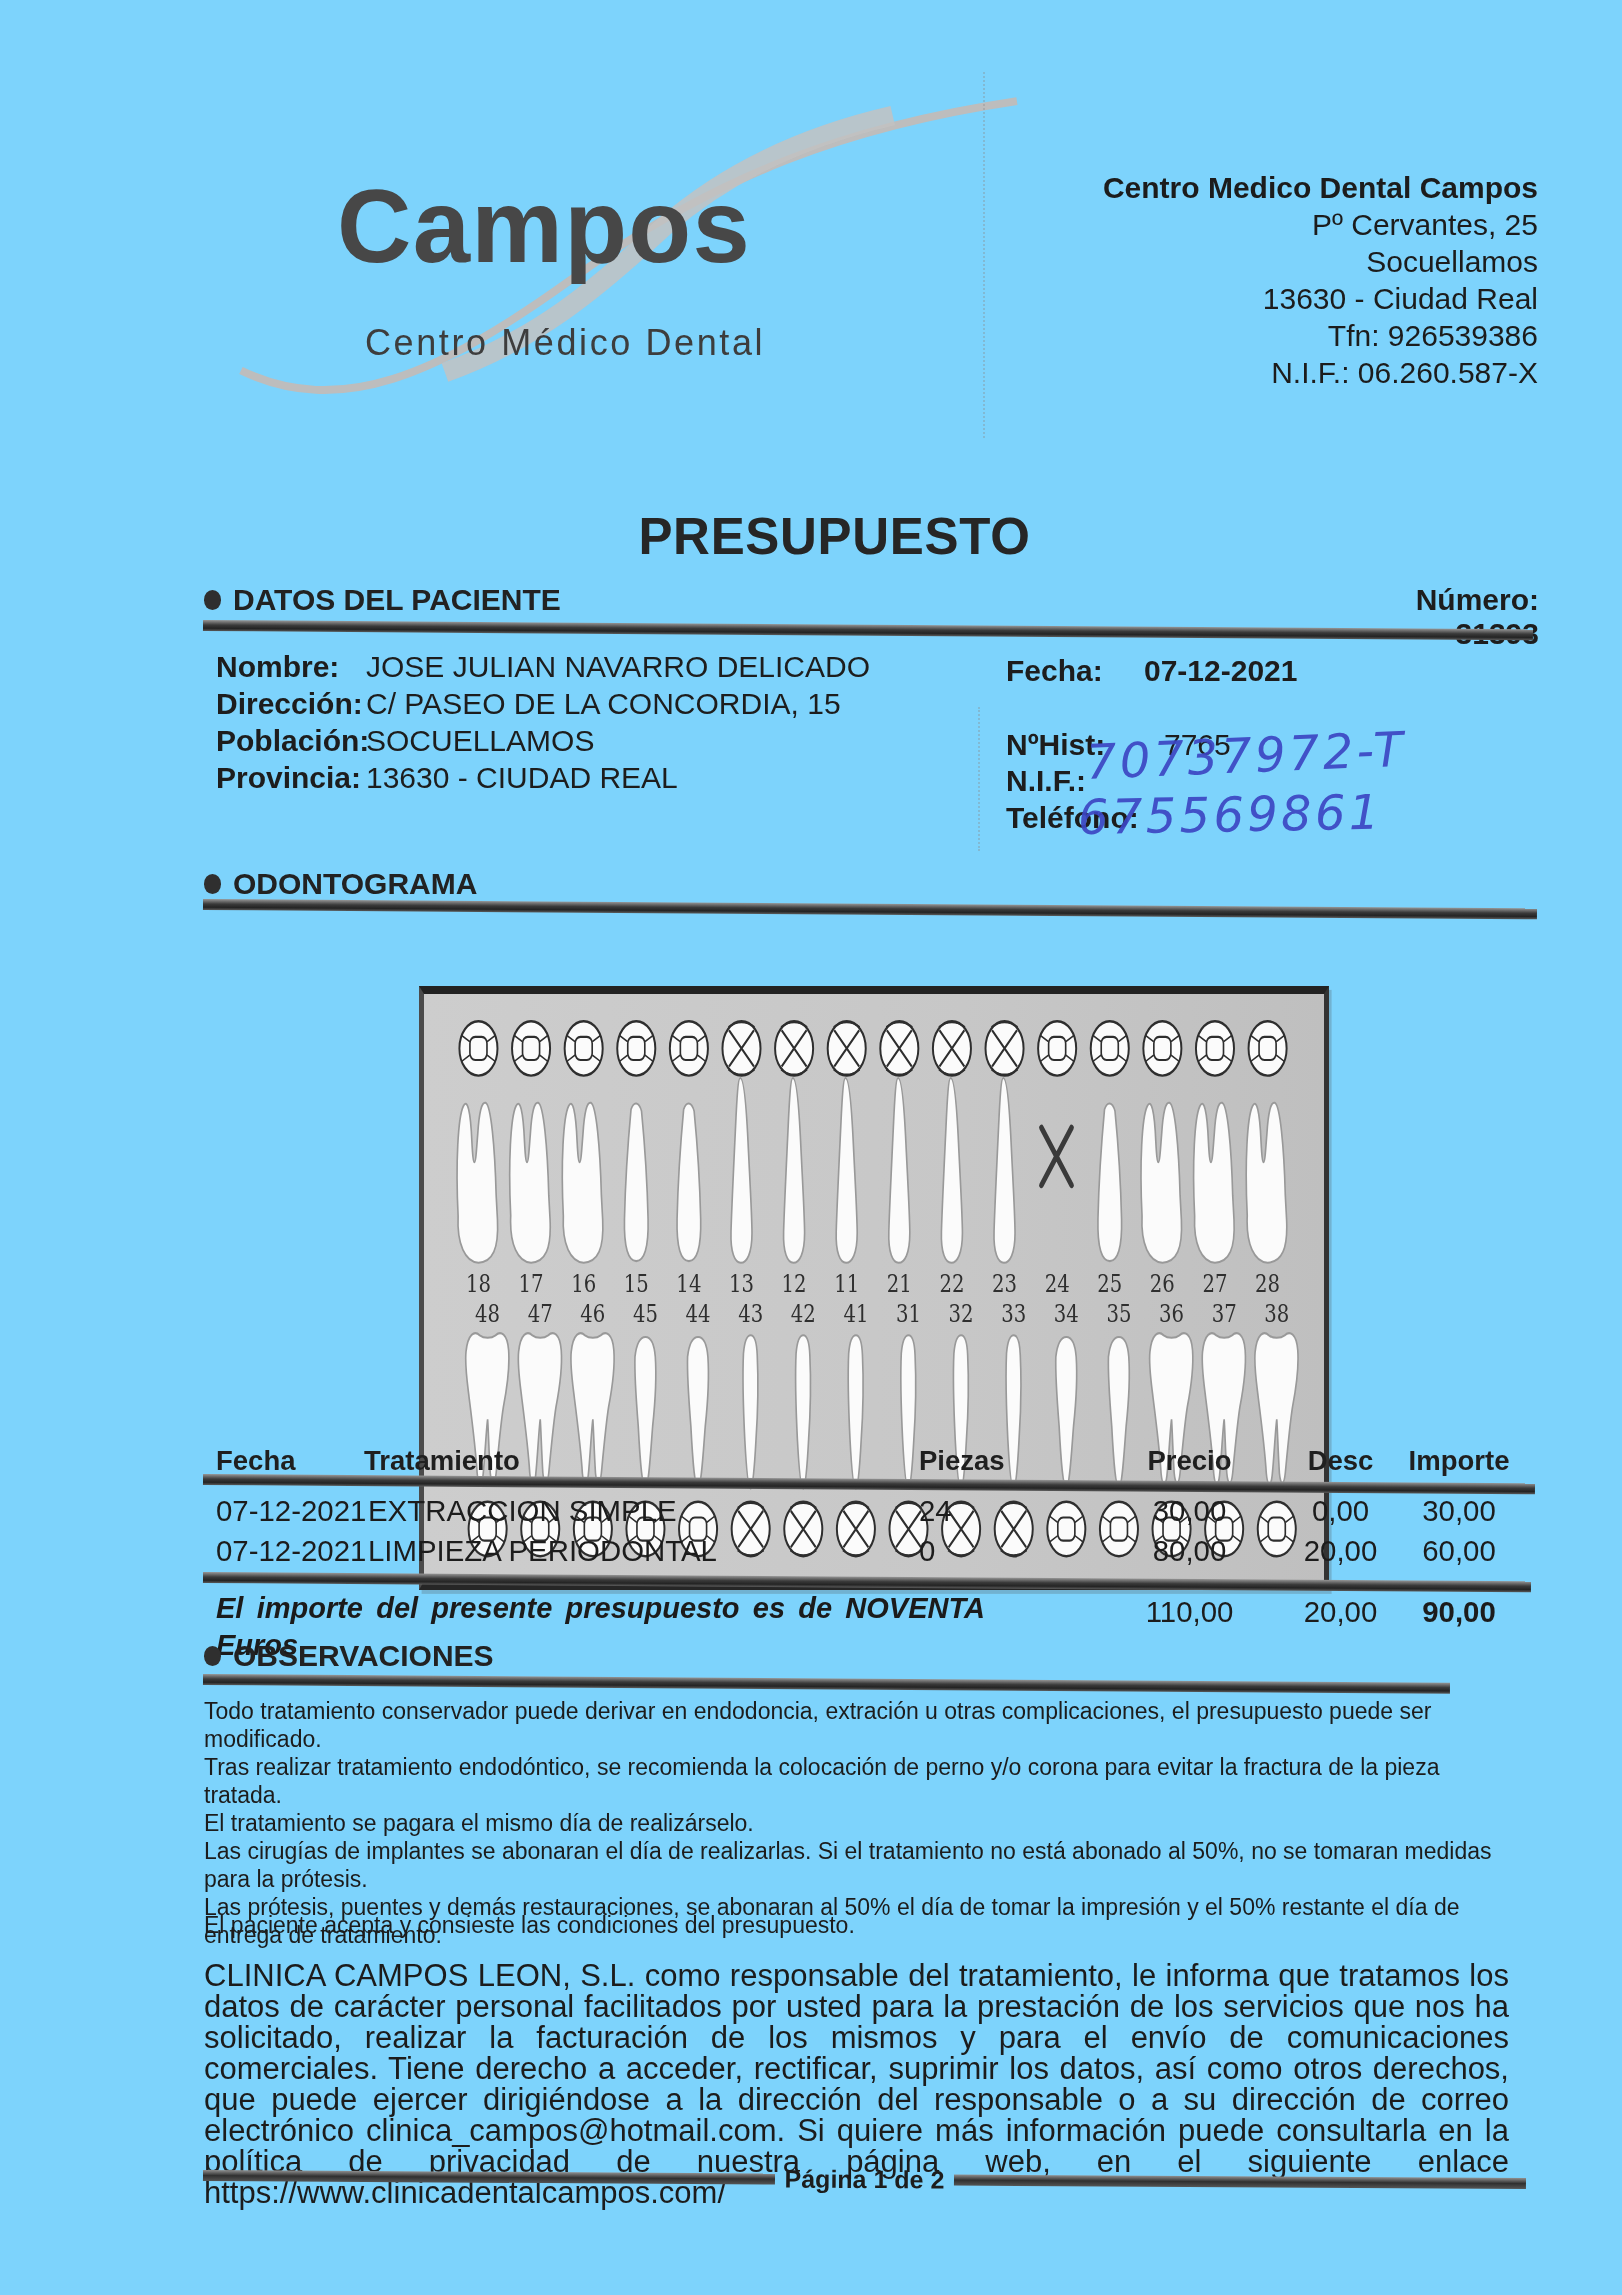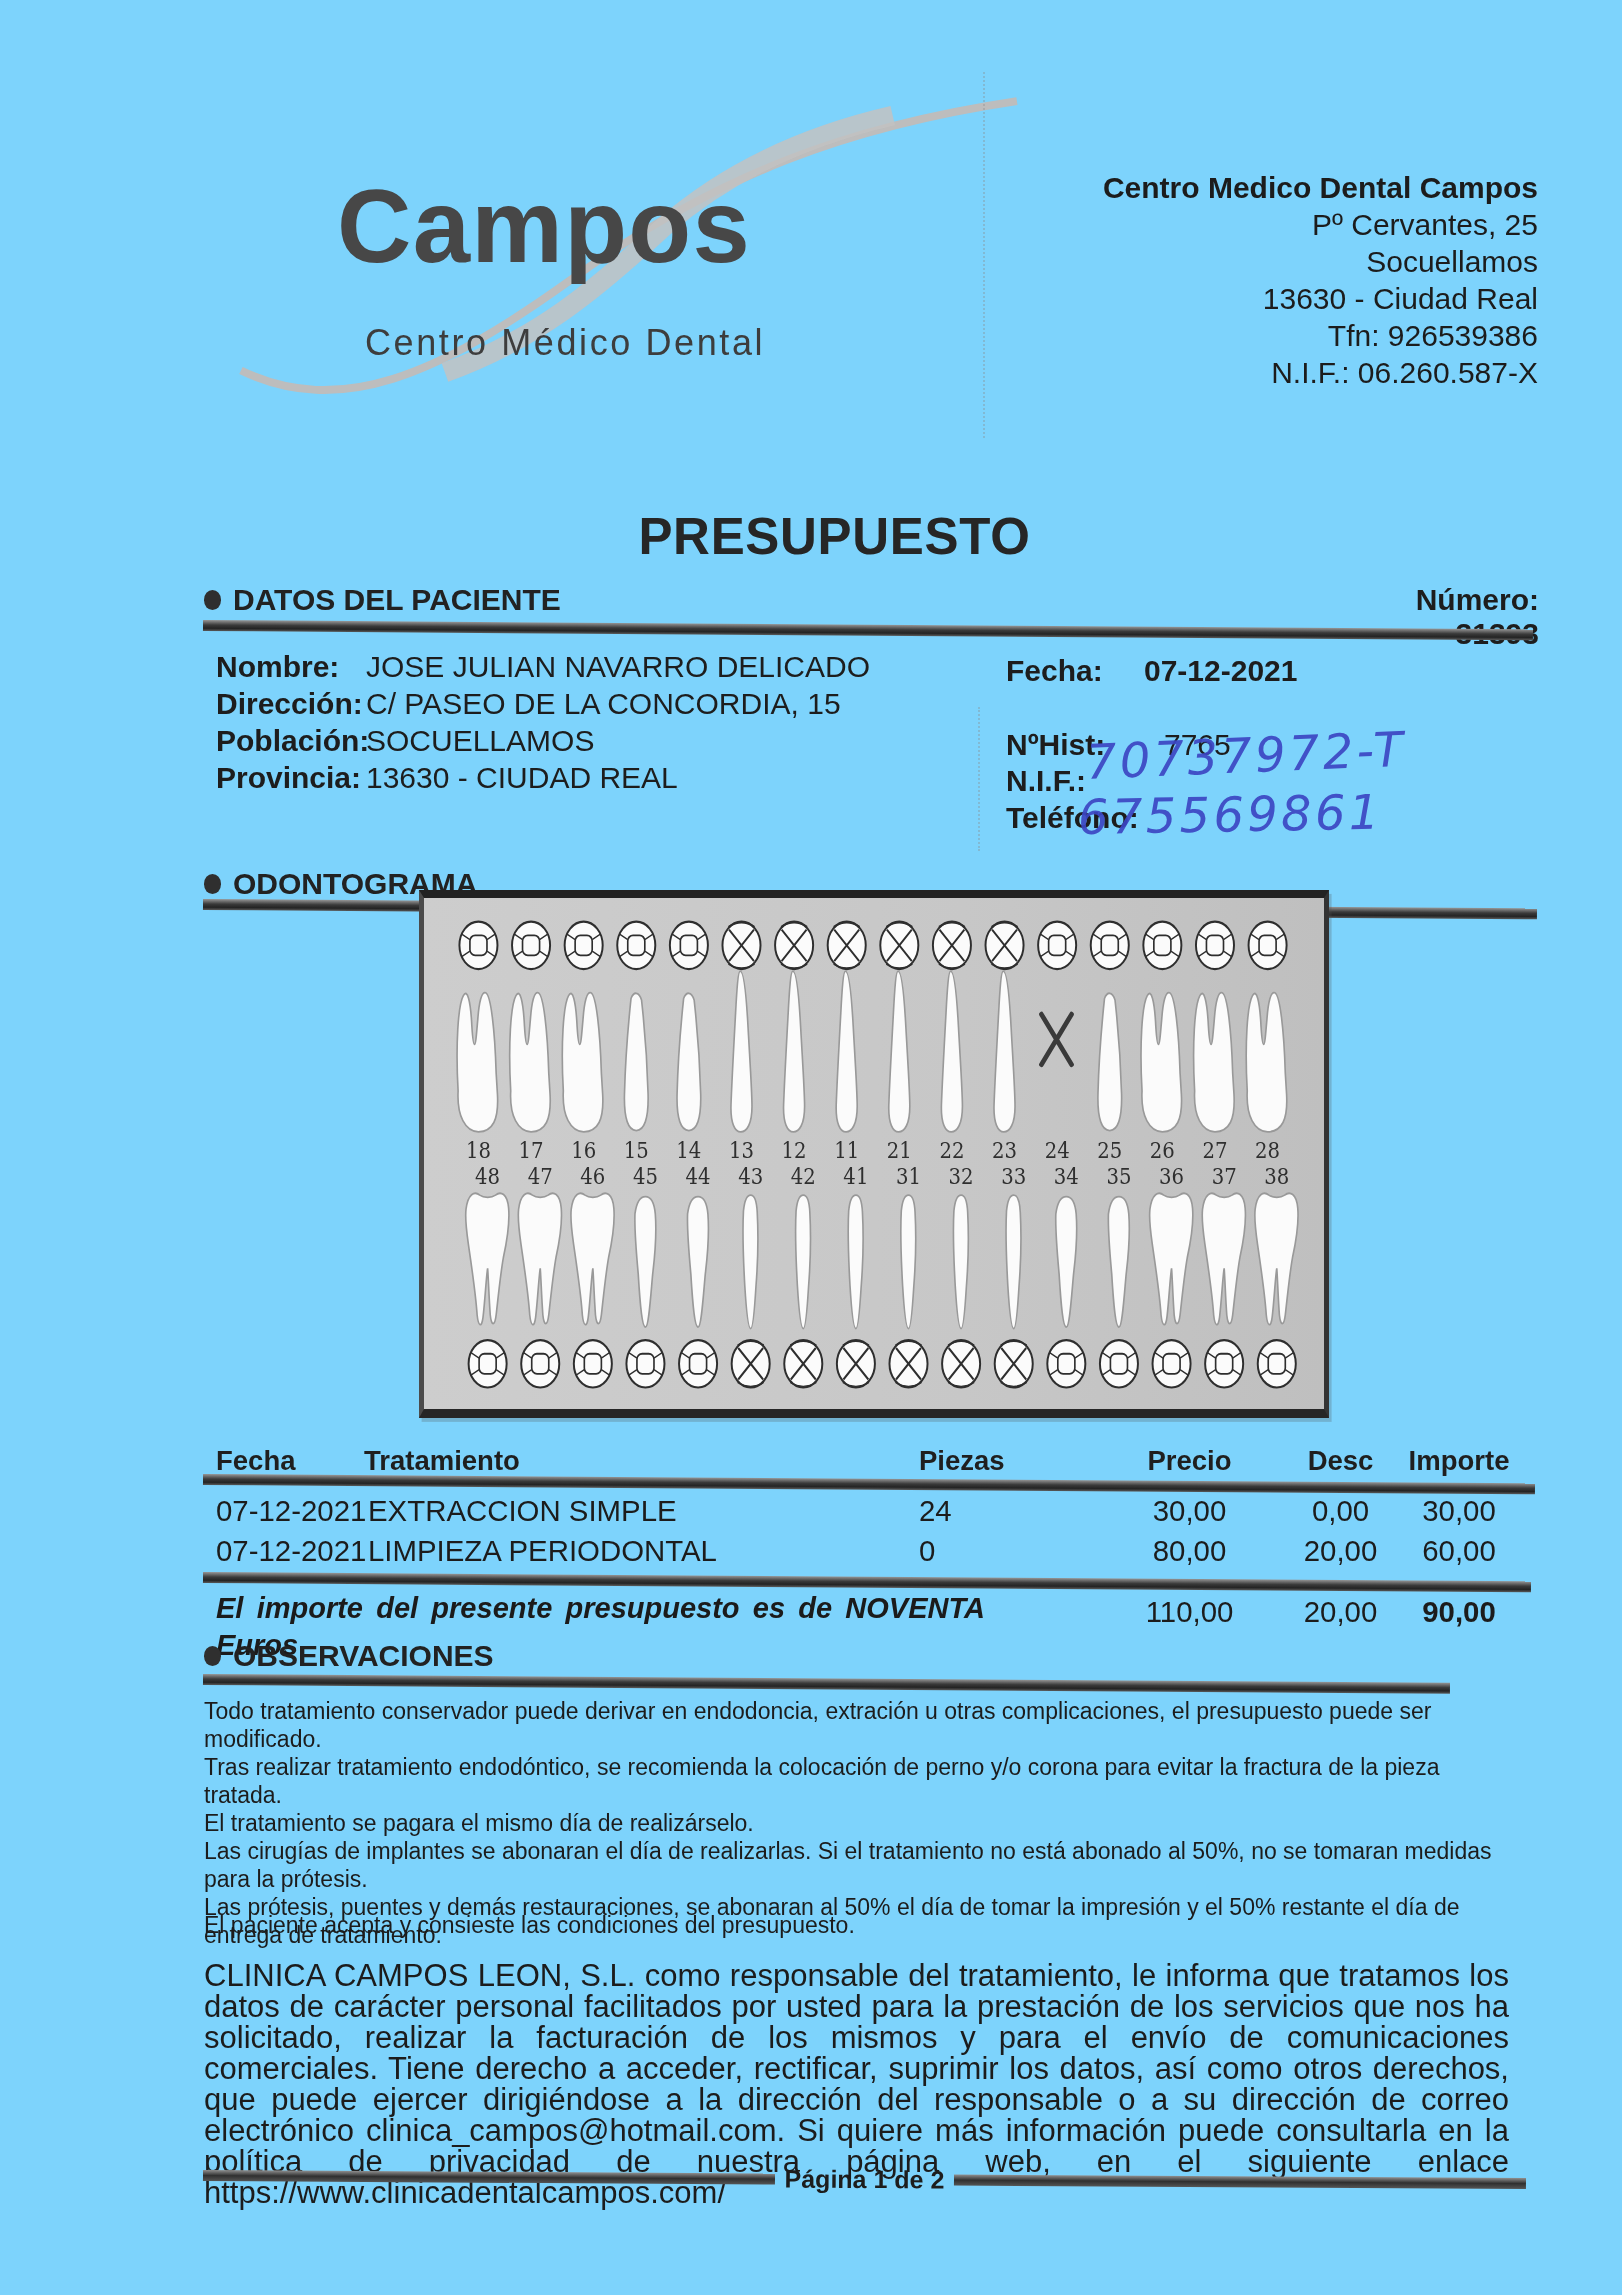--- a/index.html
+++ b/index.html
@@ -57,21 +57,21 @@
     color:#3c46c3;
     font-size:48px;
     letter-spacing:3.3px;
     transform:rotate(-2.4deg);
     transform-origin:left center;
     opacity:.92;
     white-space:nowrap;
   }
   
   .odo-box{
-    left:419px;top:890px;width:910px;height:528px;
+    left:419px;top:986px;width:910px;height:604px;
     background:linear-gradient(90deg,#cdcdcd,#c7c7c7 60%,#bfbfbf);
     border-top:8.5px solid #222;
     border-bottom:9.2px solid #262626;
     border-left:5.2px solid #4b4b4b;
     border-right:5.9px solid #333;
     box-sizing:border-box;
     box-shadow:2.6px 3.9px 0 rgba(80,80,80,.25);
   }
   .odo-box svg{width:100%;height:100%;display:block;}
   .occ{fill:#fbfbfb;stroke:#2e2e2e;stroke-width:3;}

